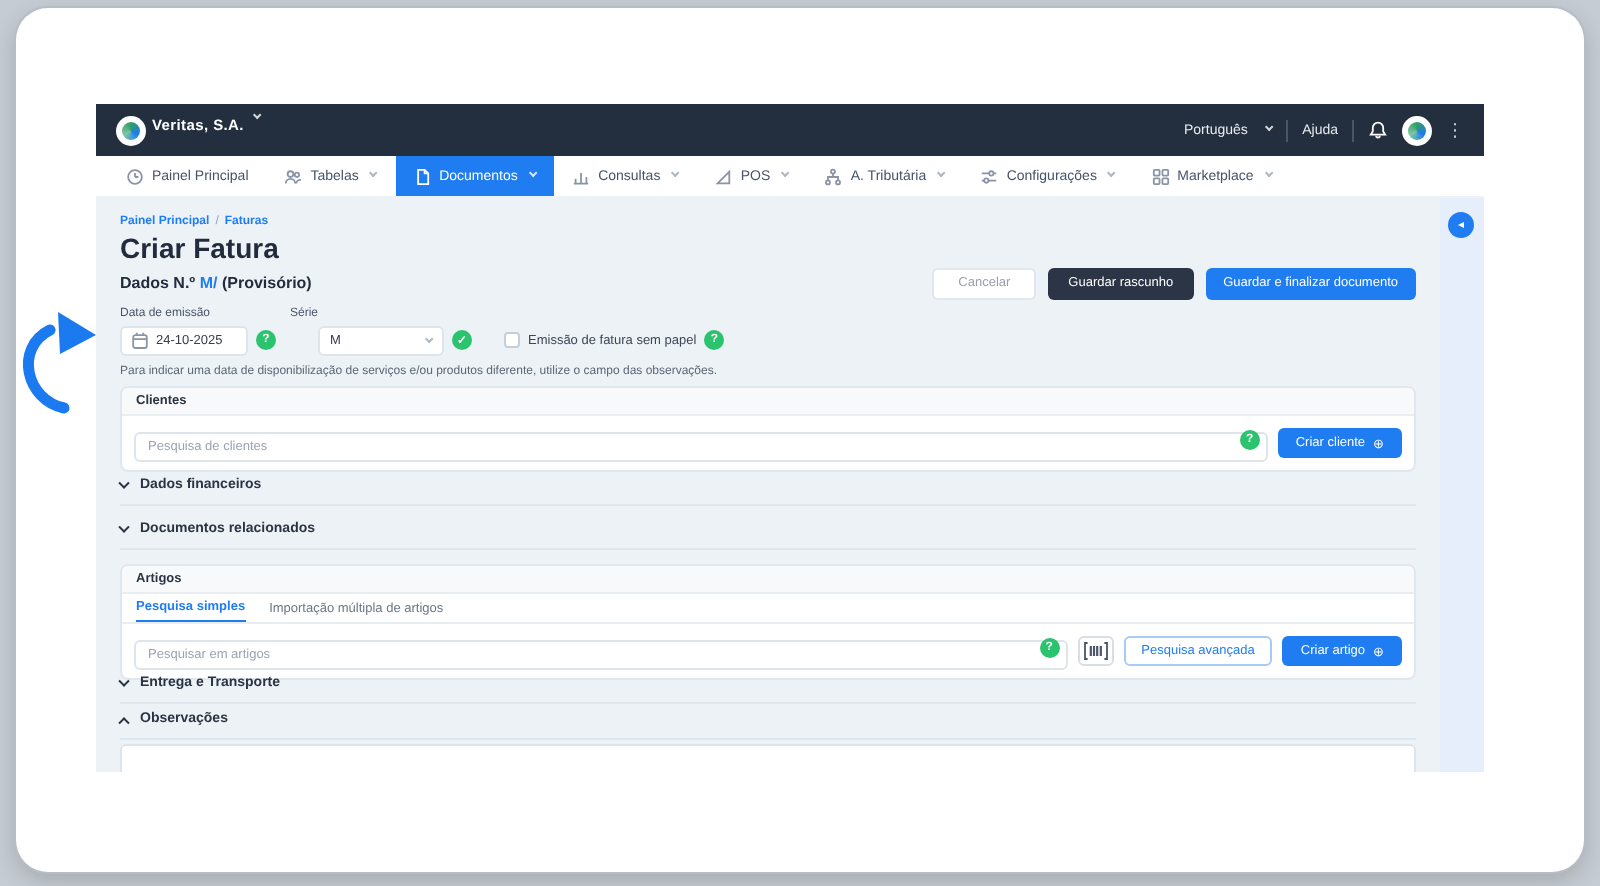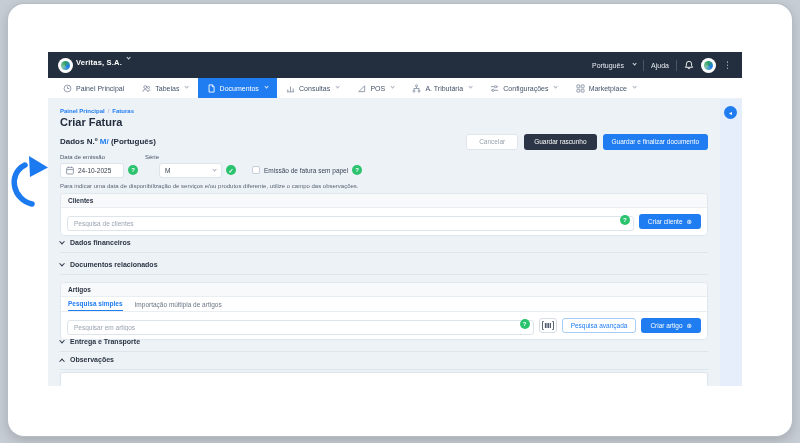--- a/index.html
+++ b/index.html
@@ -32,21 +32,21 @@
   
   .page{position:absolute;left:40px;top:95px;width:694px;height:287px;background:#edf2f7;overflow:hidden}
   .rightstrip{position:absolute;right:0;top:0;width:22px;height:100%;background:#e5eefa}
   .collapse-btn{position:absolute;right:5px;top:7px;width:13px;height:13px;border-radius:50%;background:#1f7cf1;color:#fff;
                 display:flex;align-items:center;justify-content:center;font-size:6px;line-height:1}
   .content{position:absolute;left:12px;top:0;width:648px;height:100%}
   .abs{position:absolute}
   
   .breadcrumb{top:9px;left:0;font-size:6px;color:#1f7cf1;display:flex;gap:3px;font-weight:bold}
   .breadcrumb .sep{color:#8fa4c4;font-weight:normal}
-  .title{top:17px;left:0;font-size:11px;font-weight:bold;color:#232c3d}
+  .title{top:17px;left:0;font-size:14px;font-weight:bold;color:#232c3d}
   .subrow{top:34px;left:0;width:100%;height:17px;display:flex;align-items:center}
   .subtitle{font-size:8px;font-weight:bold;color:#232c3d}
   .subtitle .num{color:#1f7cf1}
   .action-group{margin-left:auto;display:flex;gap:6px}
   .btn{display:flex;align-items:center;justify-content:center;gap:4px;height:16px;border-radius:3px;font-size:6.5px;white-space:nowrap;cursor:pointer}
   .btn-light{background:#fff;border:1px solid #e1e6eb;color:#98a2ae;padding:0 12px}
   .btn-dark{background:#2b3545;color:#fff;padding:0 10px}
   .btn-primary{background:#1f7cf1;color:#fff;padding:0 9px}
   .btn-outline{background:#fff;border:1px solid #a5cbf6;color:#1f7cf1;padding:0 8px}
   
@@ -202,21 +202,21 @@
         <span class="sep">/</span>
         <span>Faturas</span>
       </div>
 
       <div class="abs title">Criar Fatura</div>
 
       <div class="abs subrow">
         <div class="subtitle">
           <span>Dados N.º</span>
           <span class="num">M/</span>
-          <span>(Português)</span>
+          <span>(Provisório)</span>
         </div>
         <div class="action-group">
           <div class="btn btn-light">Cancelar</div>
           <div class="btn btn-dark">Guardar rascunho</div>
           <div class="btn btn-primary">Guardar e finalizar documento</div>
         </div>
       </div>
 
       <div class="abs field-label lbl-date">Data de emissão</div>
       <div class="abs field-label lbl-serie">Série</div>

